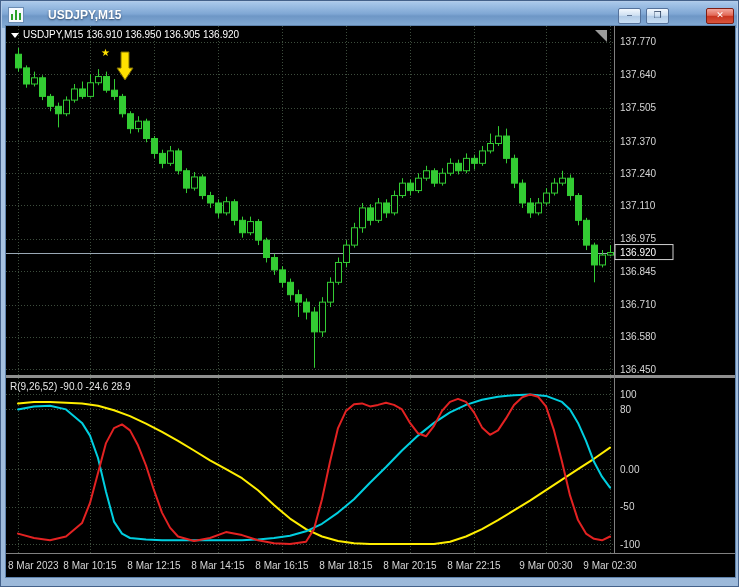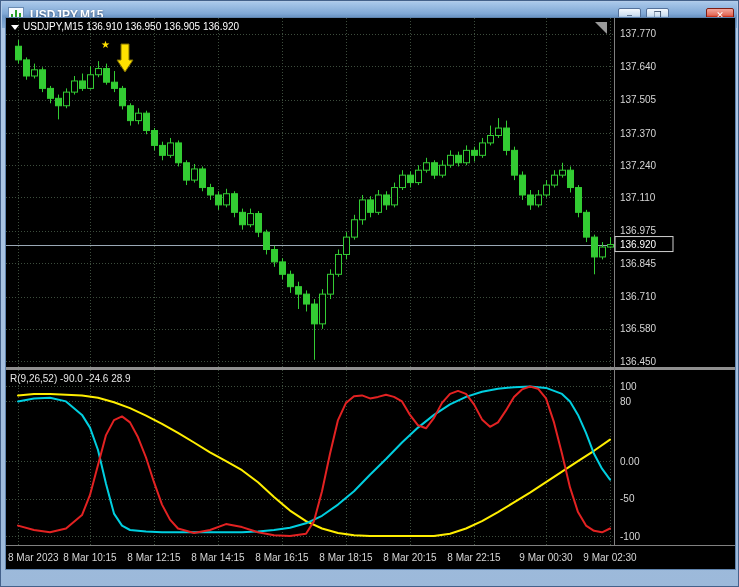--- a/index.html
+++ b/index.html
@@ -2,31 +2,31 @@
 <html><head>
 <meta charset="utf-8">
 <style>
   html,body{margin:0;padding:0;background:#cfd8e4;}
   body{width:739px;height:587px;font-family:"Liberation Sans",sans-serif;position:relative;}
   .window{position:absolute;left:0;top:0;box-sizing:border-box;width:739px;height:587px;
           border:1px solid #44618a;background:linear-gradient(#b2cbe8,#9cb9da);}
   .titlebar{position:absolute;left:1px;top:1px;right:1px;height:26px;
           background:linear-gradient(#a9c8ea,#7fa7d4 46%,#6e97c6 54%,#86add6);
           display:flex;align-items:center;padding-left:6px;box-sizing:border-box;}
-  .title{color:#ffffff;font-size:12px;font-weight:bold;margin-left:6px;
+  .title{color:#ffffff;font-size:12px;font-weight:bold;margin-left:24px;
           text-shadow:0 1px 2px rgba(20,40,70,.75);}
   .app-icon{width:16px;height:16px;display:inline-block;}
   .win-btn{position:absolute;top:6px;height:16px;box-sizing:border-box;border:1px solid #54719a;
           border-radius:2px;background:linear-gradient(#f4f9fe,#cfe0f2 45%,#b2cbe6 52%,#c8def4);
           color:#22395a;font-size:9px;line-height:13px;text-align:center;cursor:default;}
   .win-btn.min{left:616px;width:23px;}
   .win-btn.max{left:644px;width:23px;}
   .win-btn.close{left:704px;width:28px;border-color:#7e1d12;color:#fff;
           background:linear-gradient(#f3a79d,#e26a58 45%,#c93520 52%,#d8543c);}
-  .content{position:absolute;left:4px;top:16px;width:729px;height:551px;background:#000;
+  .content{position:absolute;left:4px;top:24px;width:729px;height:551px;background:#000;
           border:1px solid #5f83ad;}
   svg text{font-family:"Liberation Sans",sans-serif;font-size:10px;}
 </style>
 </head>
 <body>
 
 <div class="window">
   <div class="titlebar">
     <span class="app-icon">
       <svg width="16" height="16">

